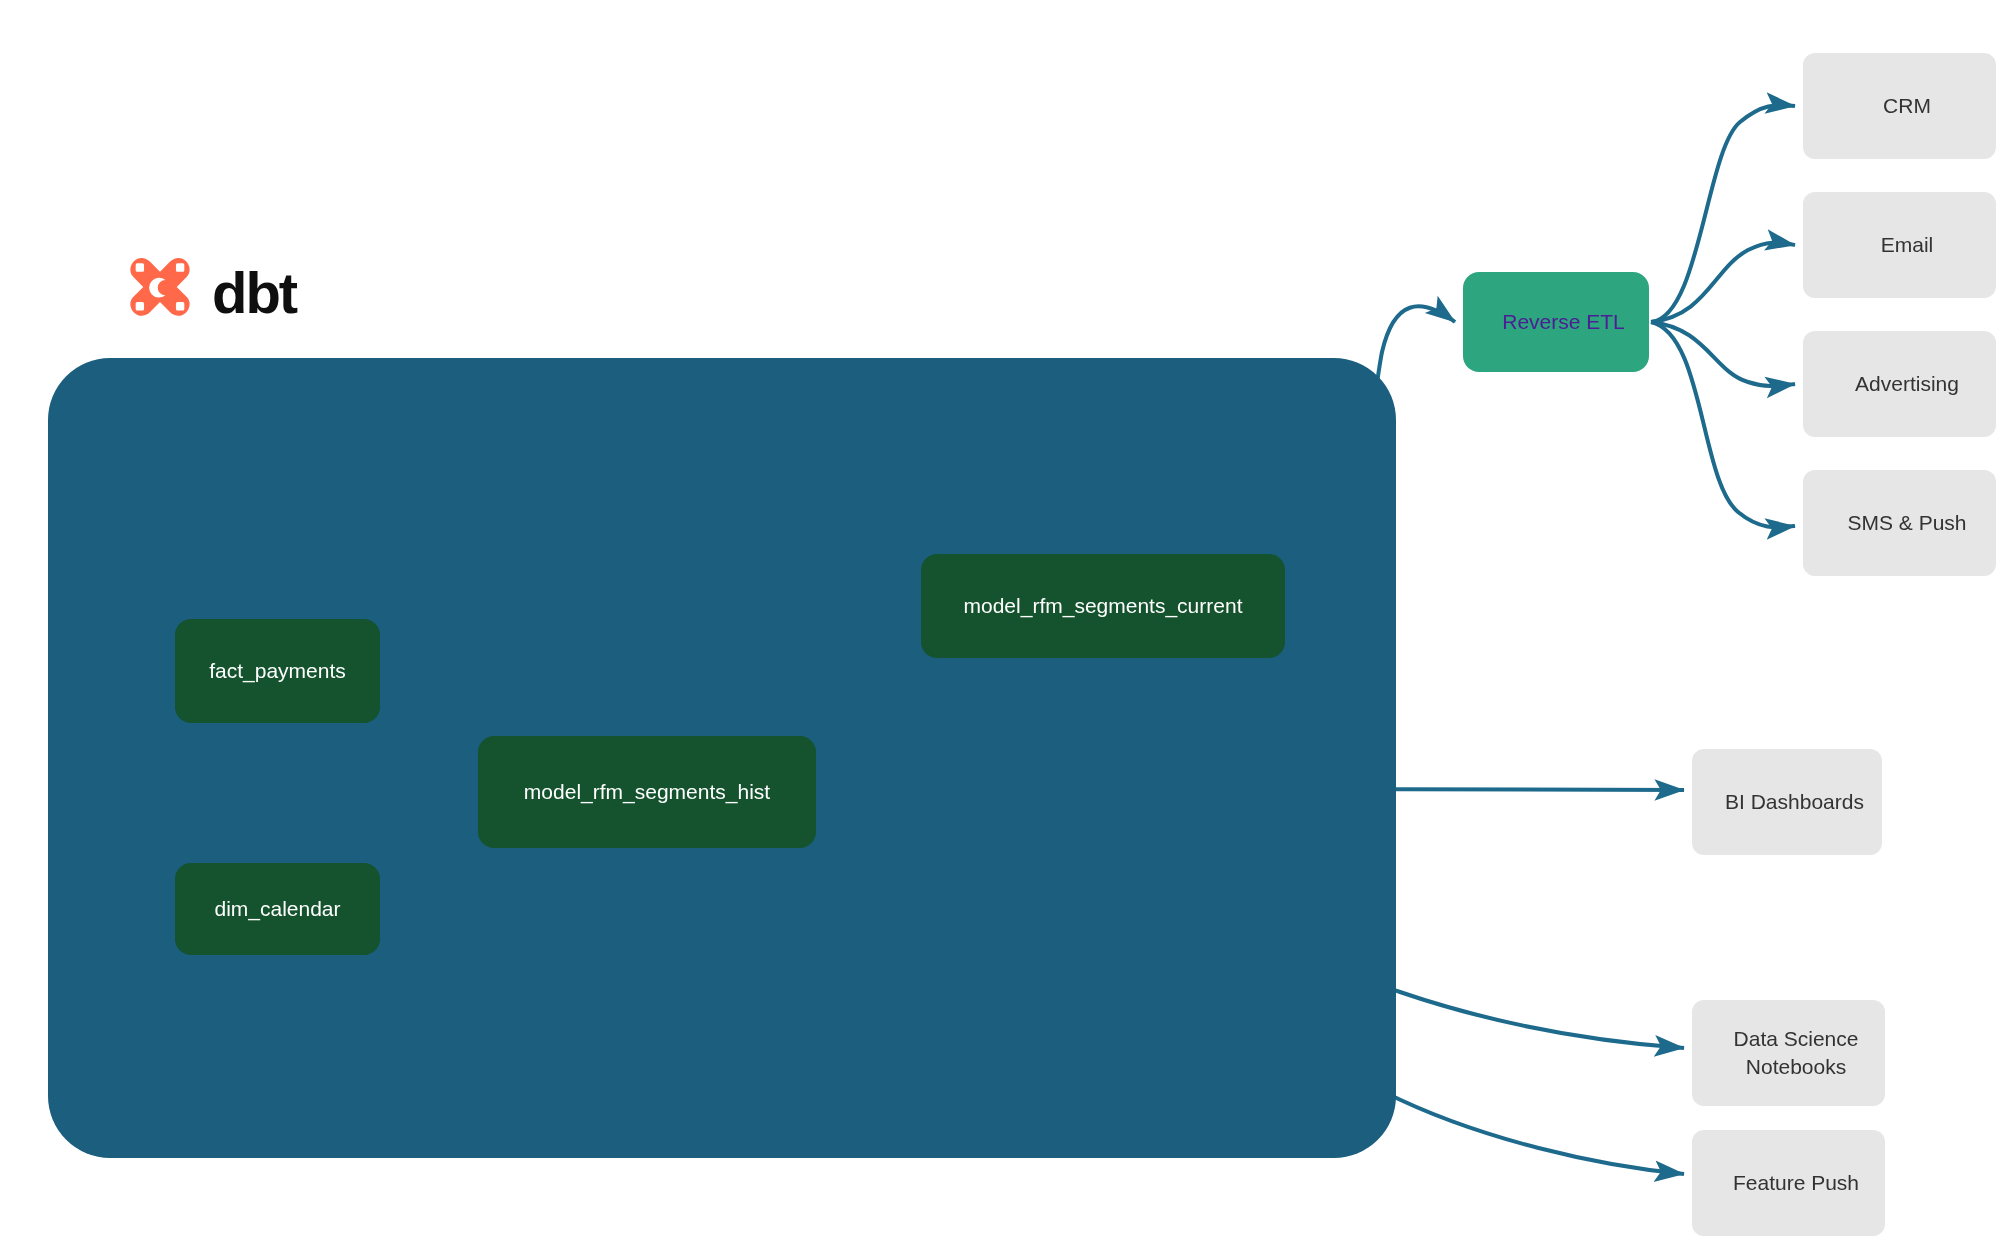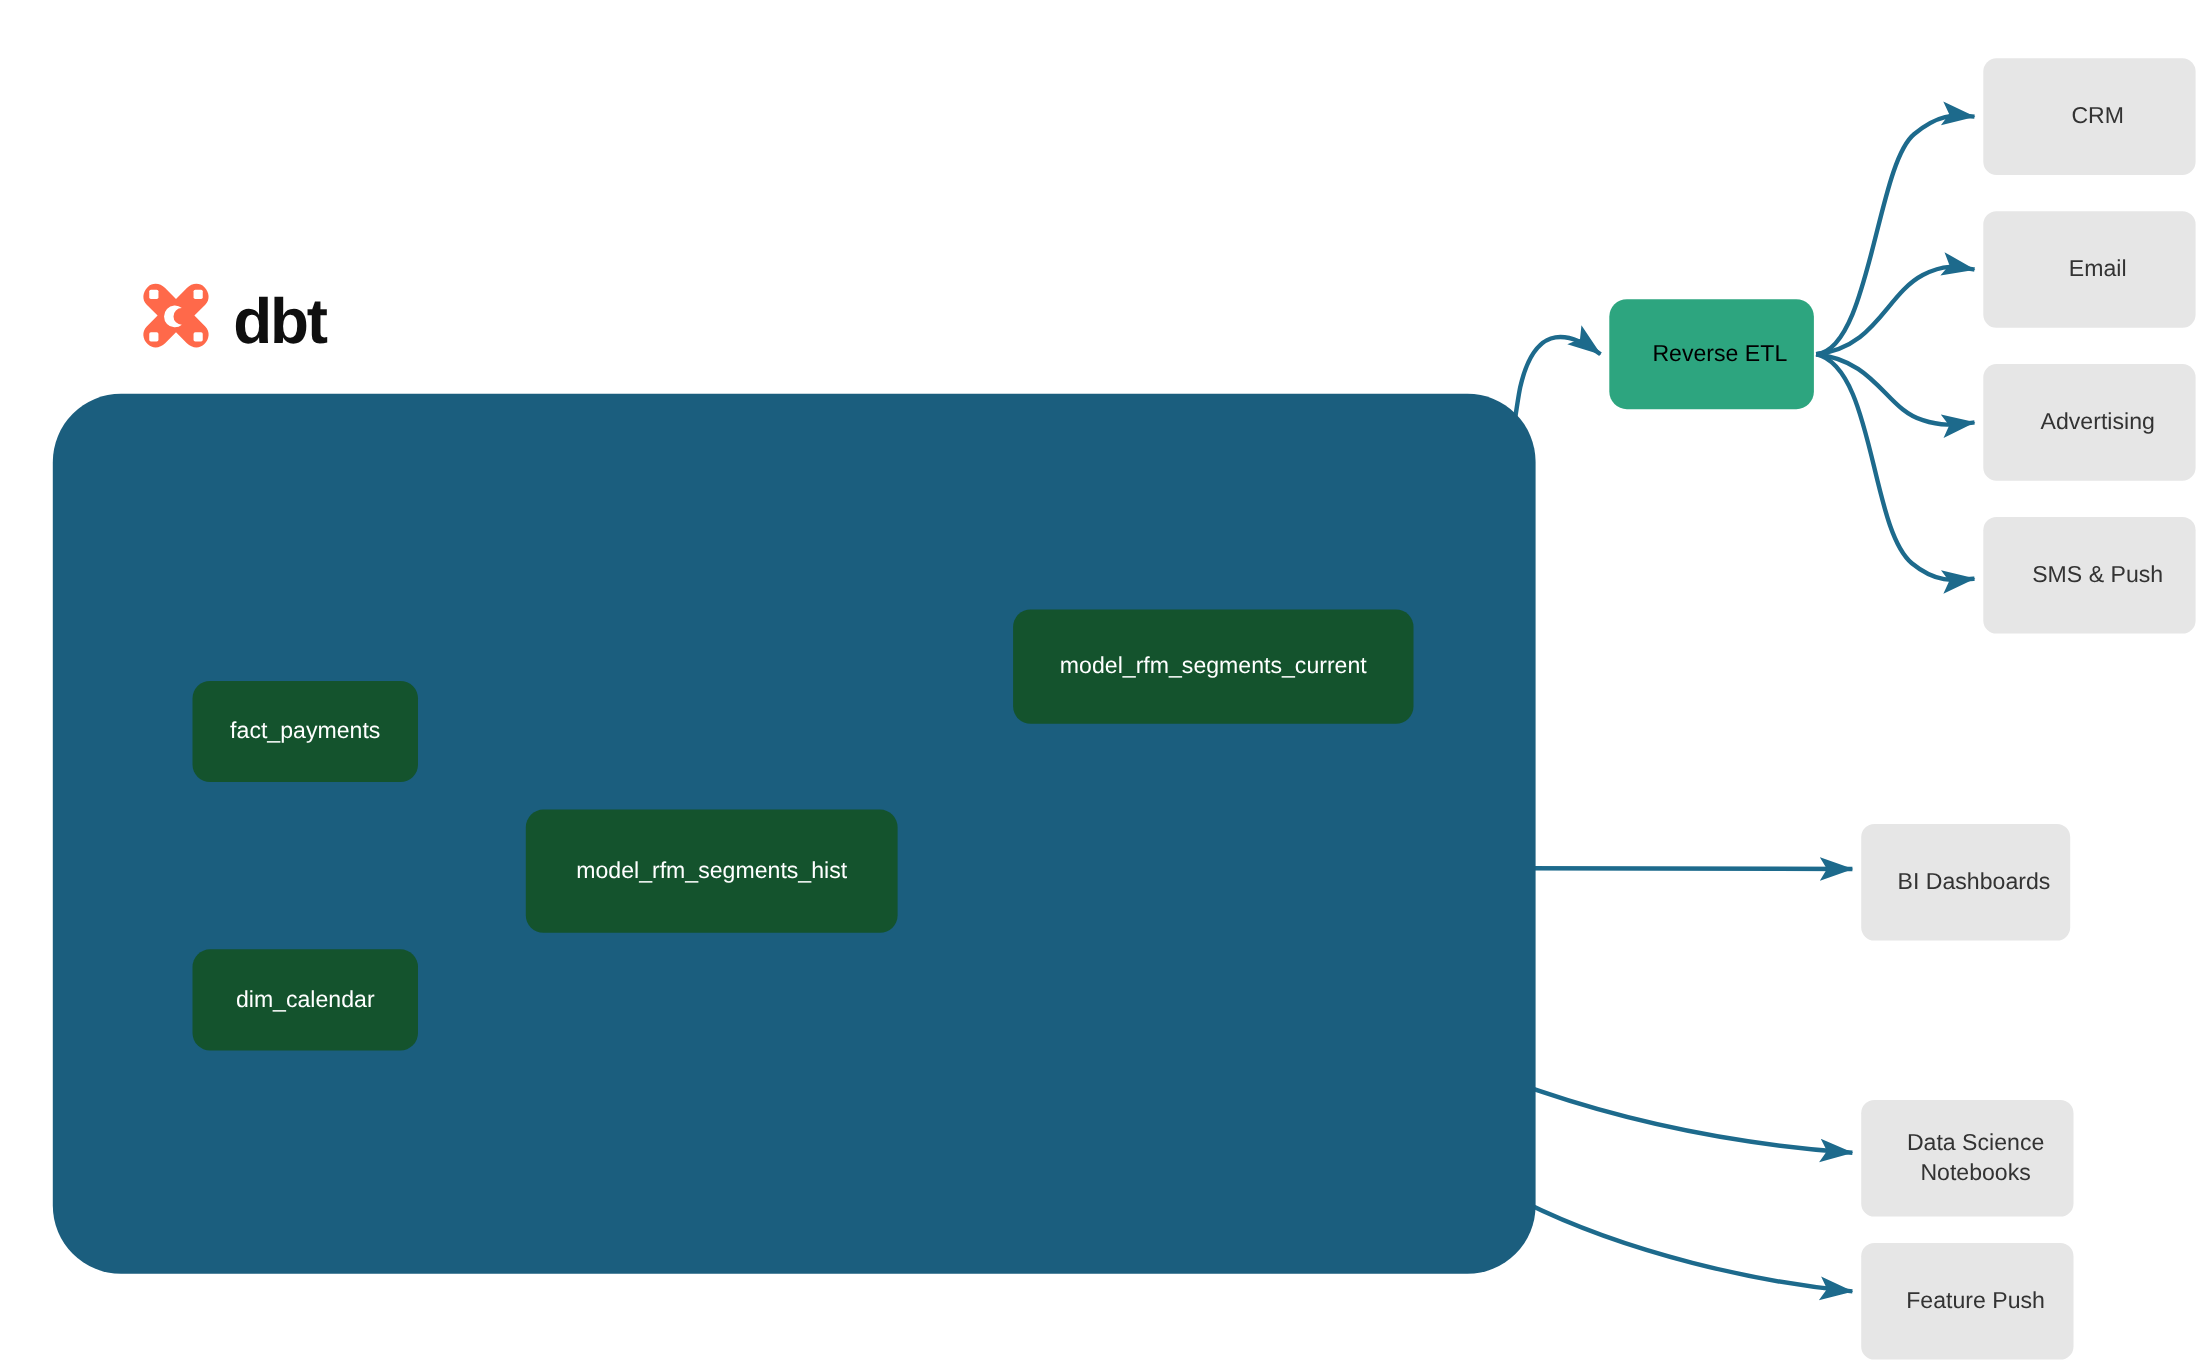--- a/index.html
+++ b/index.html
@@ -67,21 +67,21 @@
   }
   .node-model {
     background: #14532d;
     color: #ffffff;
     font-size: 21px;
     border-radius: 16px;
     padding: 0 18px;
   }
   .node-green {
     background: #2da57f;
-    color: #000000;
+    color: #4c1d95;
     font-size: 21px;
     border-radius: 16px;
     text-align: center;
   }
   .node-dest {
     background: #e6e6e6;
     color: #333333;
     font-size: 21px;
     border-radius: 12px;
     line-height: 1.35;
@@ -132,21 +132,21 @@
       <rect x="71" y="11" width="11" height="11" rx="2" fill="#ffffff"></rect>
       <rect x="18" y="62" width="11" height="11" rx="2" fill="#ffffff"></rect>
       <rect x="71" y="62" width="11" height="11" rx="2" fill="#ffffff"></rect>
       <path d="M57,33 A13,13 0 1,0 57,53 A9.5,9.5 0 1,1 57,33 Z" fill="#ffffff"></path>
     </svg>
     <div class="logo-text">dbt</div>
   </div>
 
   <div class="warehouse"></div>
 
-  <div class="node node-model" style="left:175px; top:619px; width:205px; height:92px;">
+  <div class="node node-model" style="left:175px; top:619px; width:205px; height:104px;">
     <span>fact_payments</span>
   </div>
 
   <div class="node node-model" style="left:478px; top:736px; width:338px; height:112px;">
     <span>model_rfm_segments_hist</span>
   </div>
 
   <div class="node node-model" style="left:175px; top:863px; width:205px; height:92px;">
     <span>dim_calendar</span>
   </div>

